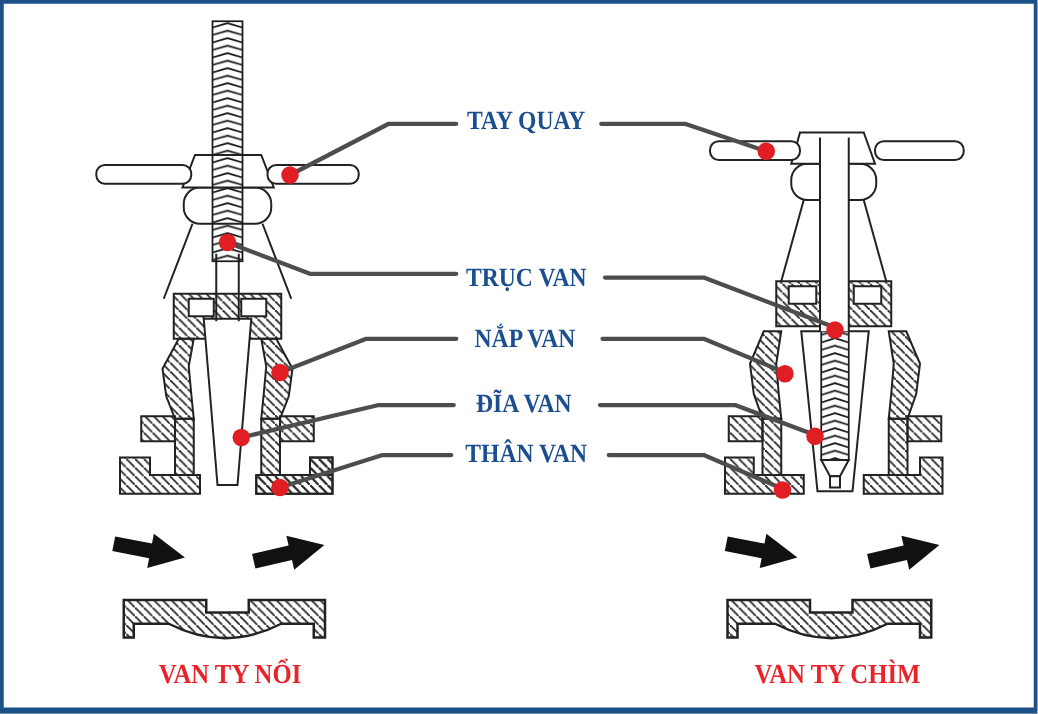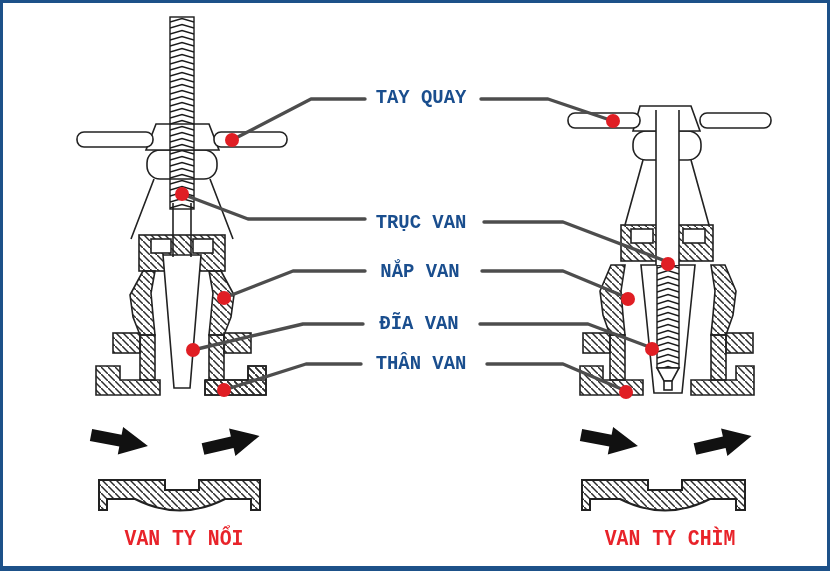--- a/index.html
+++ b/index.html
@@ -4,21 +4,21 @@
 <style>
   html,body{margin:0;padding:0;background:#9aa0a6;}
   #stage{
     position:relative;
     width:830px;height:571px;
     box-sizing:border-box;
     background:#ffffff;
     border:3px solid #1d5189;
     border-bottom-width:5px;
     overflow:hidden;
-    font-family:Liberation Mono, monospace;
+    font-family:Liberation Serif, serif;
   }
   #art{position:absolute;left:0;top:0;}
   .lbl{
     position:absolute;
     transform:translate(-50%,-50%) scaleX(0.9);
     font-weight:700;
     font-size:21px;
     letter-spacing:0px;
     white-space:nowrap;
     color:#1a4e8e;

